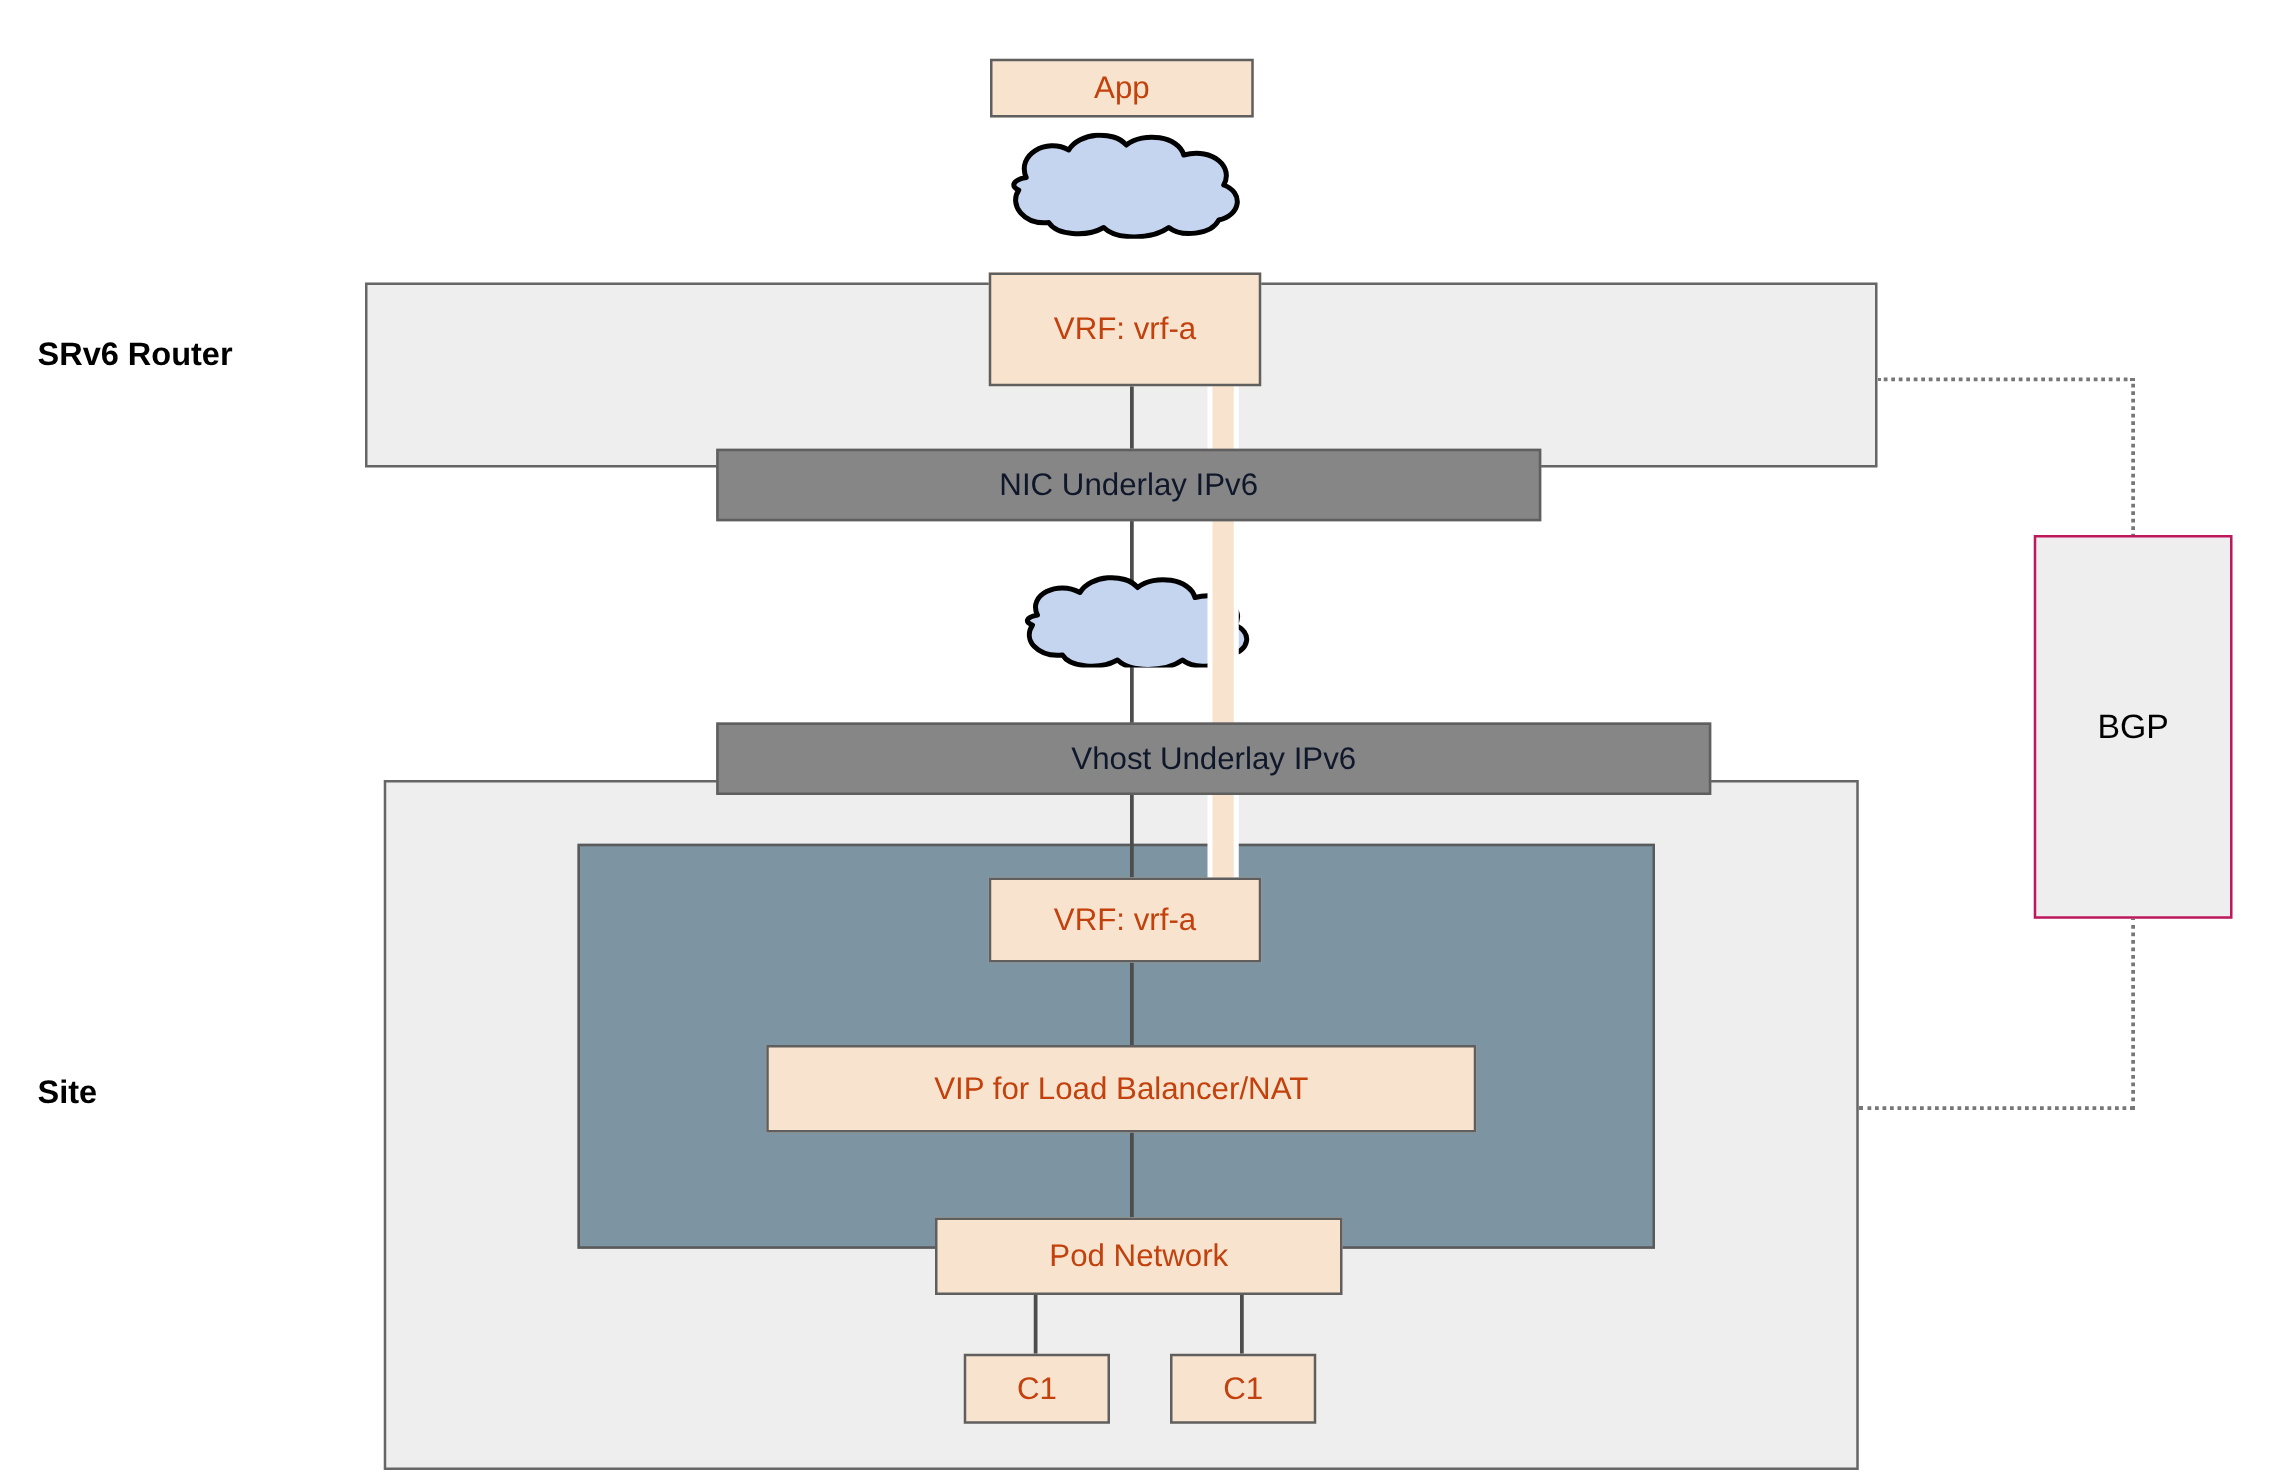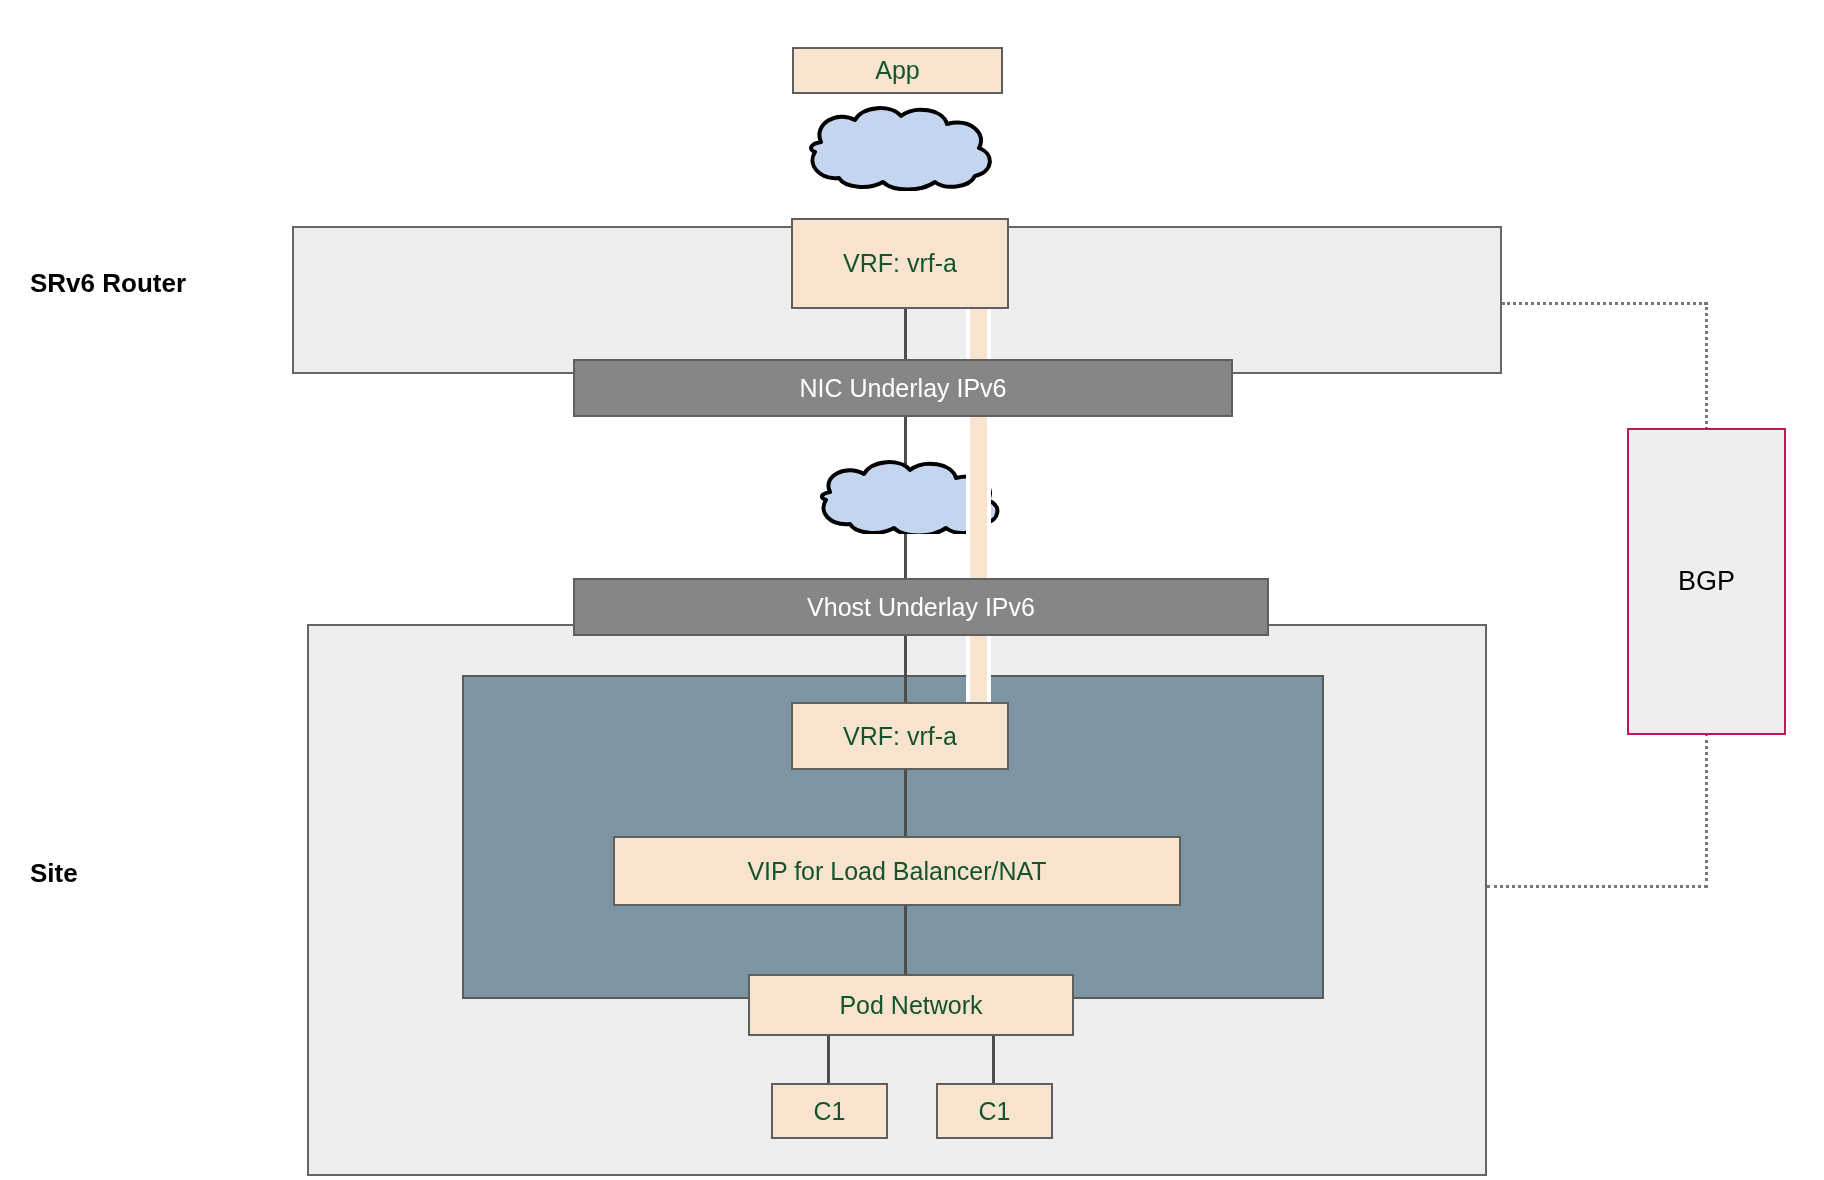--- a/index.html
+++ b/index.html
@@ -43,35 +43,35 @@
   
   .box-tan {
     position: absolute;
     background: #f8e3ce;
     border: 2px solid #5f5f5f;
     box-sizing: border-box;
     display: flex;
     align-items: center;
     justify-content: center;
     font-size: 25px;
-    color: #14532d;
+    color: #c2410c;
     white-space: nowrap;
   }
 
   
   .bar-grey {
     position: absolute;
     background: #868686;
     border: 2px solid #5f5f5f;
     box-sizing: border-box;
     display: flex;
     align-items: center;
     justify-content: center;
     font-size: 25px;
-    color: #ffffff;
+    color: #0f172a;
     white-space: nowrap;
   }
 
   
   .box-grey {
     position: absolute;
     background: #eeeeee;
     border: 2px solid #be185d;
     box-sizing: border-box;
     display: flex;
@@ -174,21 +174,21 @@
   </div>
 
   <div class="box-tan" style="left:792px; top:47px; width:211px; height:47px;">App</div>
 
   <div class="tunnel" style="left:966px; top:300px; width:25px; height:414px;"></div>
 
   <div class="box-tan" style="left:791px; top:218px; width:218px; height:91px;">VRF: vrf-a</div>
 
   <div class="bar-grey" style="left:573px; top:359px; width:660px; height:58px;">NIC Underlay IPv6</div>
 
-  <div class="bar-grey" style="left:573px; top:578px; width:696px; height:58px;">Vhost Underlay IPv6</div>
+  <div class="bar-grey" style="left:573px; top:578px; width:796px; height:58px;">Vhost Underlay IPv6</div>
 
   <div class="box-tan" style="left:791px; top:702px; width:218px; height:68px;">VRF: vrf-a</div>
 
   <div class="box-tan" style="left:748px; top:974px; width:326px; height:62px;">Pod Network</div>
 
   <div class="box-tan" style="left:613px; top:836px; width:568px; height:70px;">VIP for Load Balancer/NAT</div>
 
   <div class="box-tan" style="left:771px; top:1083px; width:117px; height:56px;">C1</div>
 
   <div class="box-tan" style="left:936px; top:1083px; width:117px; height:56px;">C1</div>

